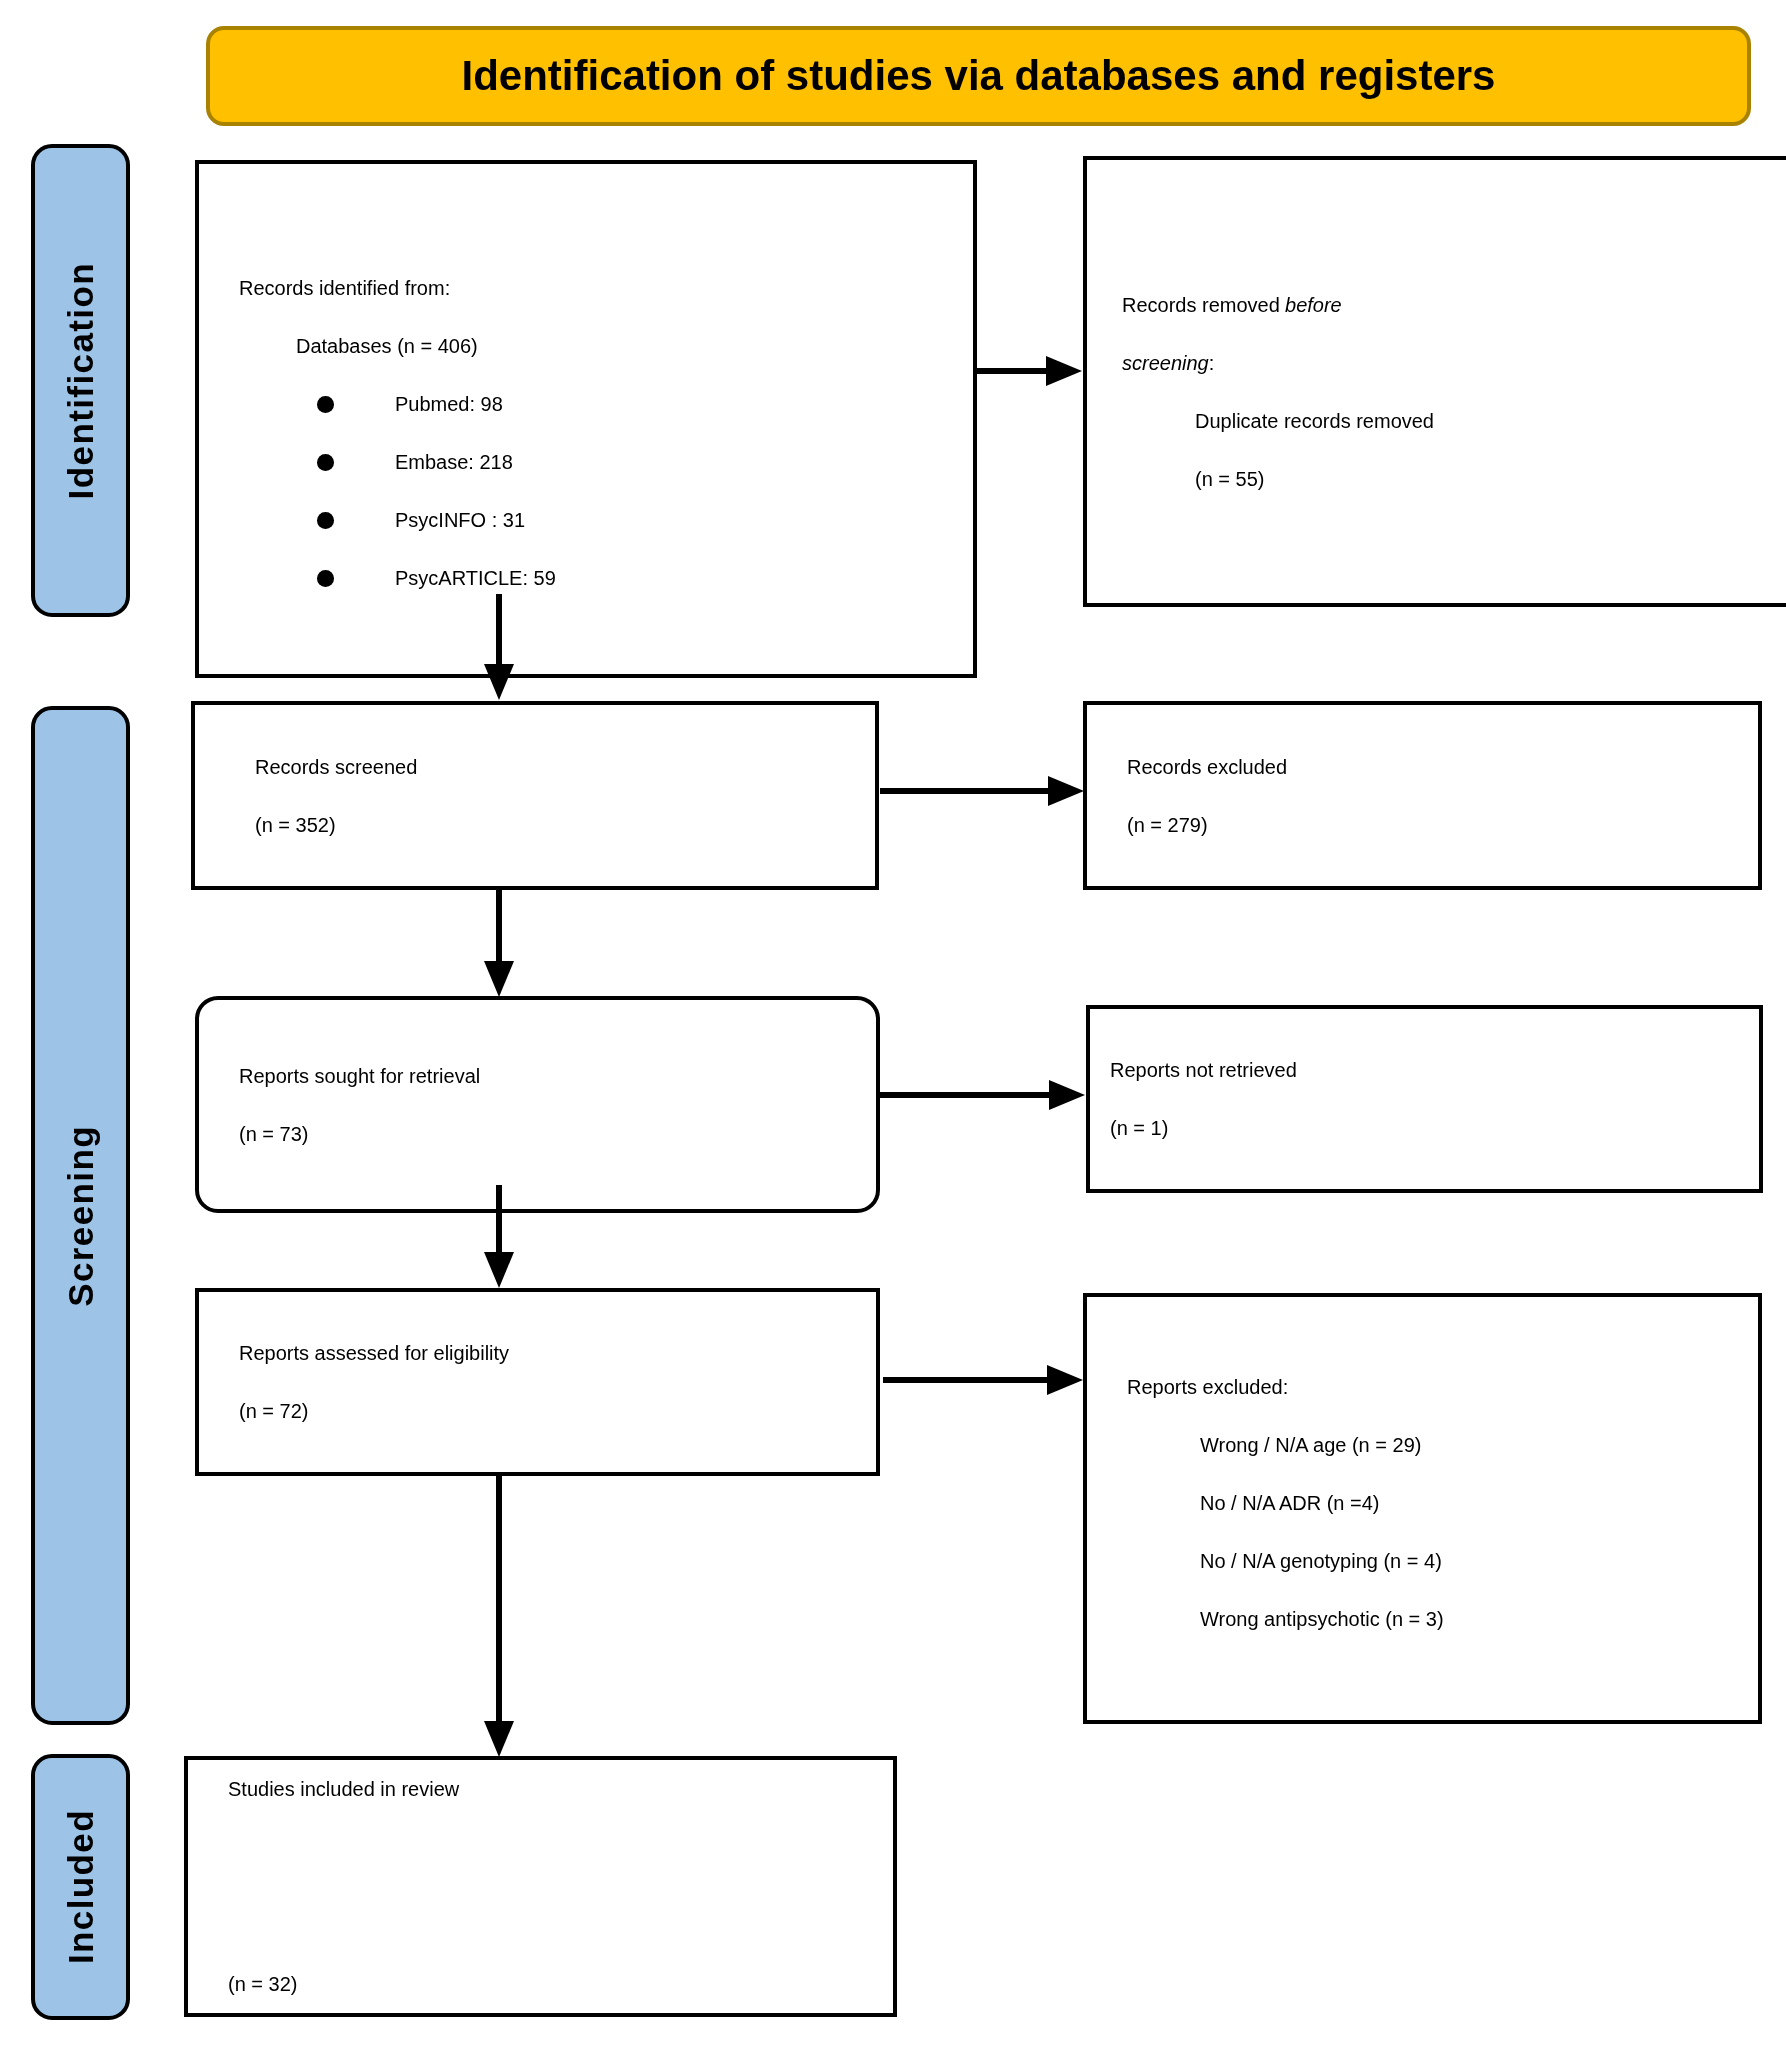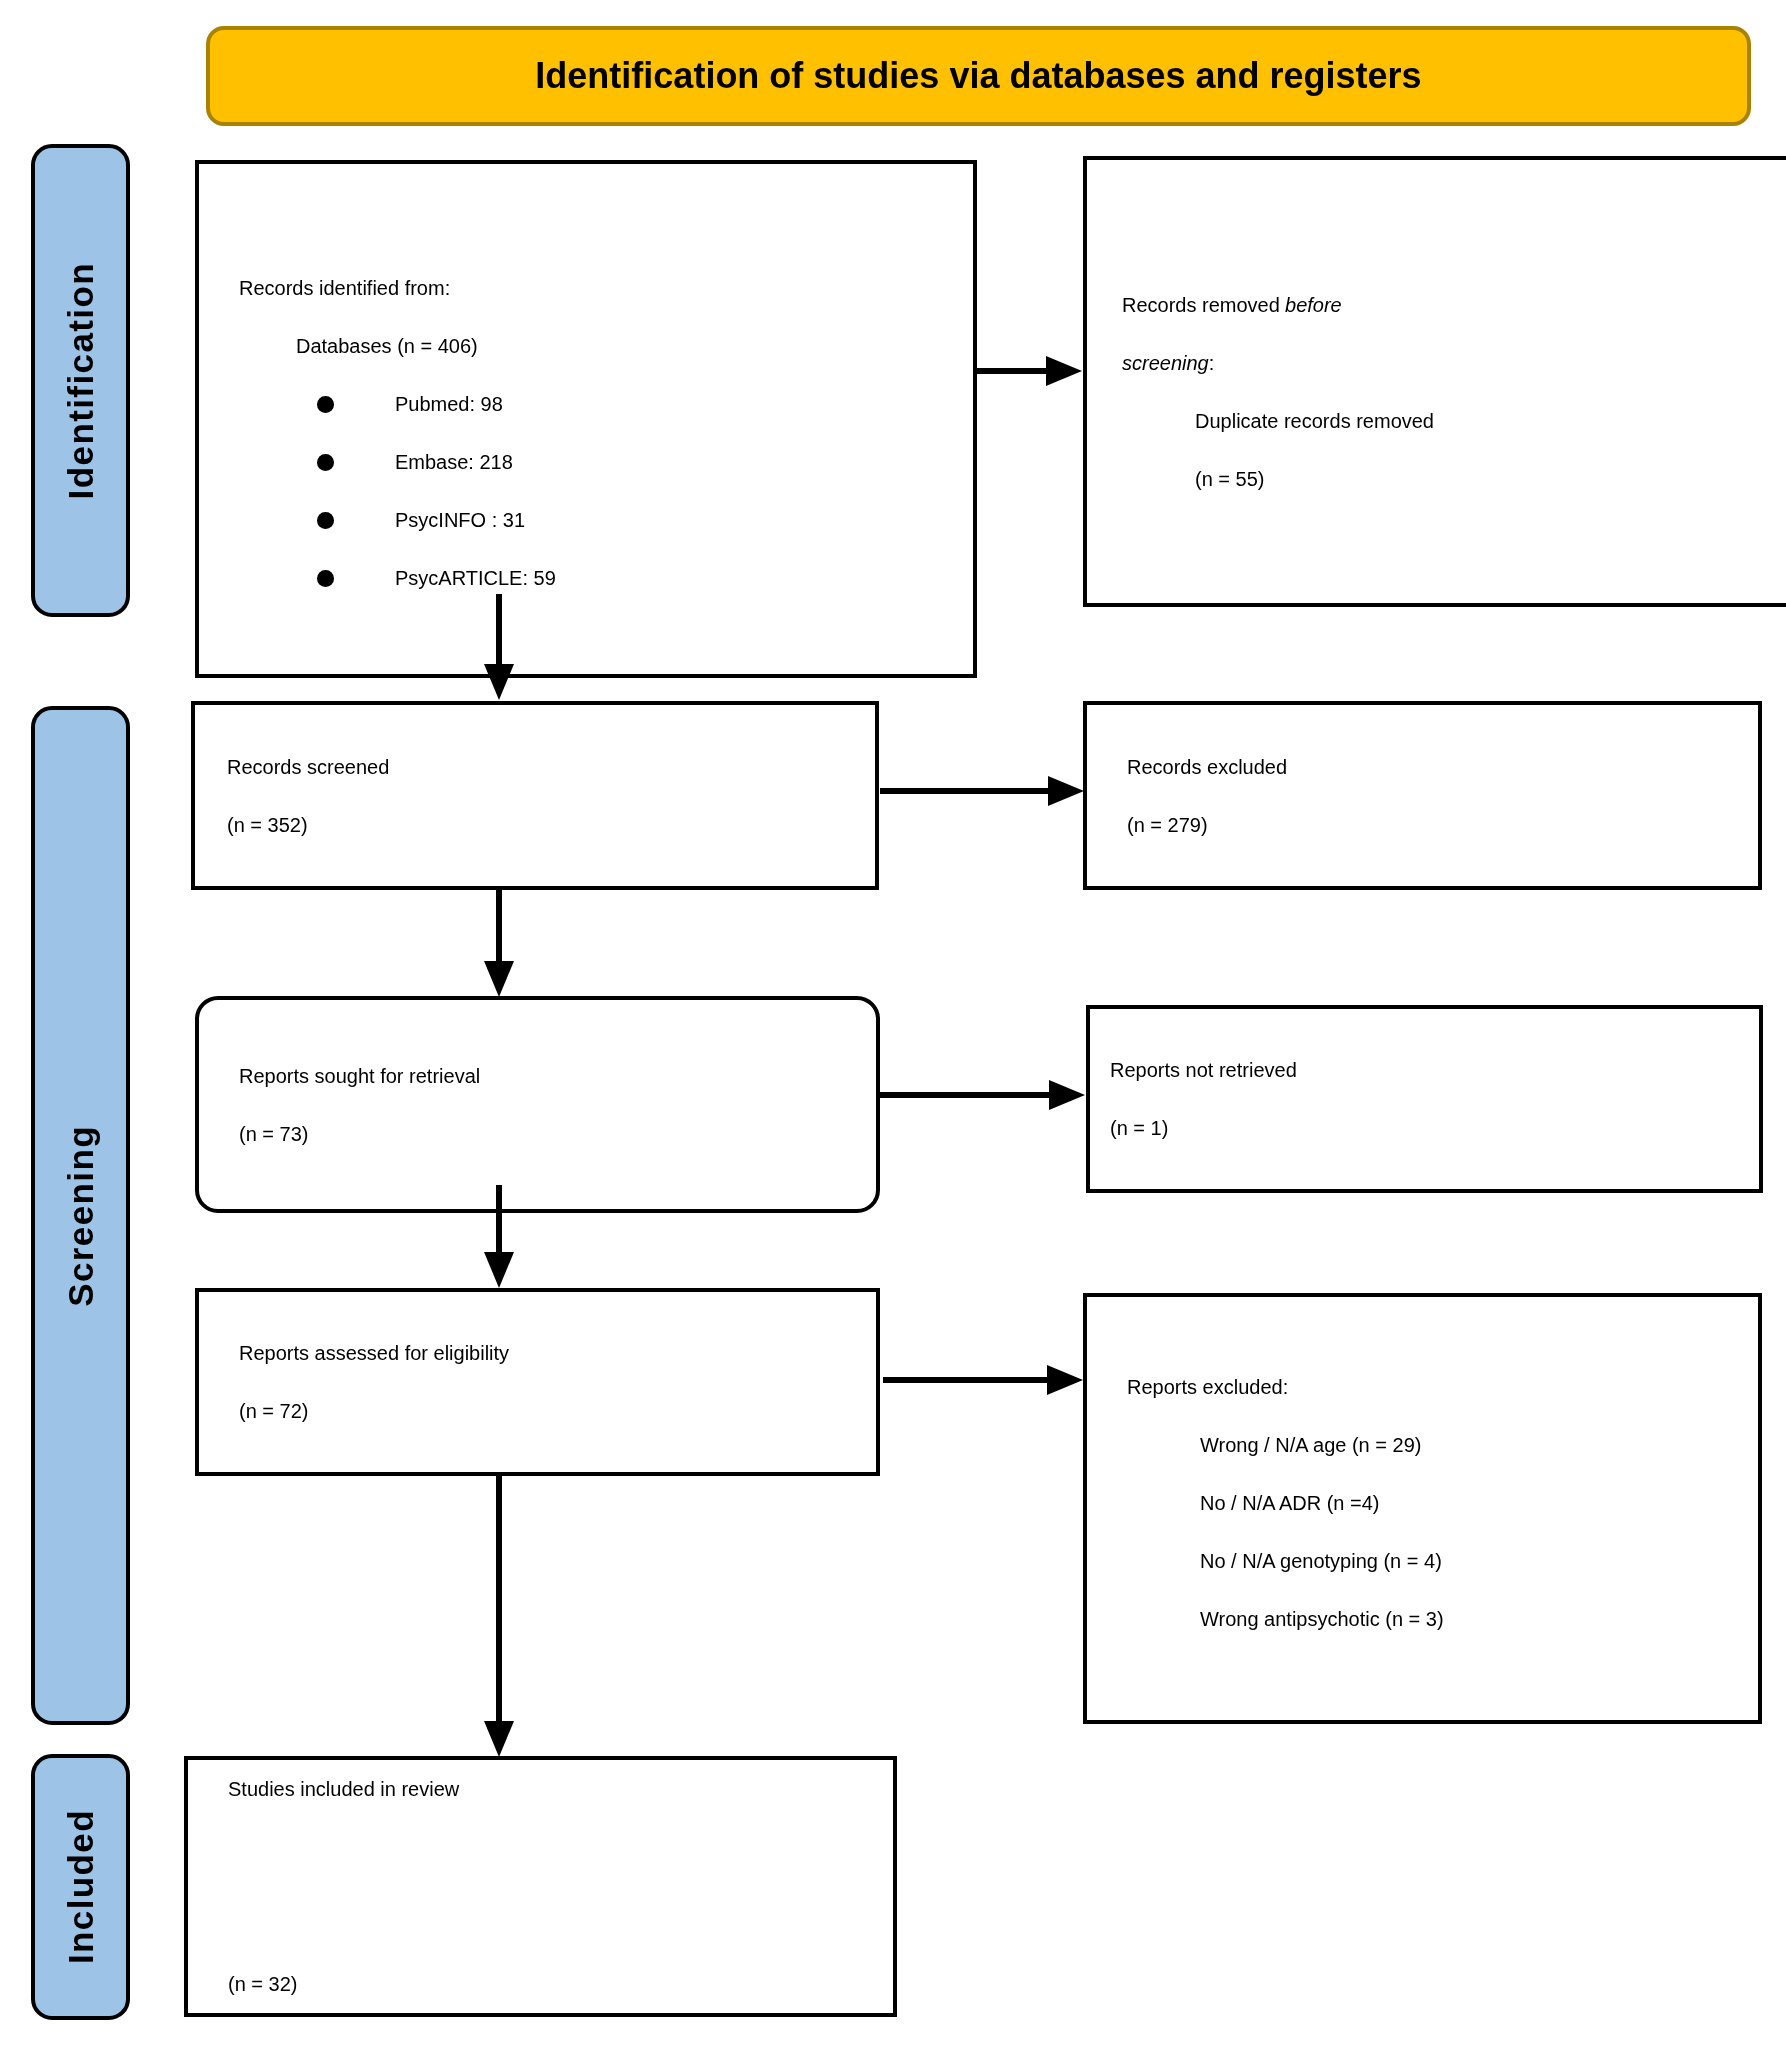--- a/index.html
+++ b/index.html
@@ -8,21 +8,21 @@
     font-family:"Liberation Sans", sans-serif; color:#000; overflow:hidden;
   }
 
   
   .banner {
     position:absolute; left:206px; top:26.4px; width:1545px; height:100px;
     background:var(--banner-fill,#FFC000);
     border:4.2px solid var(--banner-border,#A98200);
     border-radius:18px; box-sizing:border-box;
     display:flex; align-items:center; justify-content:center;
-    font-size:36px; font-weight:bold;
+    font-size:42px; font-weight:bold;
   }
 
   
   .pill {
     position:absolute; left:31px; width:99px;
     background:var(--pill-fill,#9DC3E6);
     border:4.2px solid #000; border-radius:21px; box-sizing:border-box;
     display:flex; align-items:center; justify-content:center;
   }
   .pill span {
@@ -45,21 +45,21 @@
   .bullet  { position:relative; padding-left:156px; }
   .bullet::before {
     content:""; position:absolute; left:78px; top:21px;
     width:16.7px; height:16.7px; border-radius:50%; background:#000;
   }
   .it { font-style:italic; }
   .gap { margin-left:0.26em; }
 
   .box-records-identified   { left:195px;  top:160px;  width:782px; height:518px; padding:42px 21px 14px 40px; }
   .box-records-removed      { left:1083px; top:156px;  width:775px;  height:451px; padding:21px 21px 0 35px; }
-  .box-records-screened     { left:191px;  top:701px; width:688px;  height:189px; padding-left:32px; }
+  .box-records-screened     { left:191px;  top:701px; width:688px;  height:189px; padding-left:60px; }
   .box-records-excluded     { left:1083px; top:701px; width:679px;  height:189px; padding-left:40px; }
   .box-reports-sought       { left:195px;  top:996px; width:685px;  height:217px; padding-left:40px;border-radius:23px; }
   .box-reports-not-retrieved{ left:1086px; top:1005px; width:677px;  height:188px; padding-left:20px; }
   .box-reports-assessed     { left:195px;  top:1288px; width:685px;  height:188px; padding-left:40px; }
   .box-reports-excluded     { left:1083px; top:1293px; width:679px;  height:431px; padding:61px 14px 0 40px; justify-content:flex-start; }
   .box-studies-included     { left:184px;  top:1756px; width:713px;  height:261px; padding-left:40px;justify-content:space-between; }
 
   
   .vshaft { position:absolute; width:5.6px; background:#000; }
   .vshaft::after {

